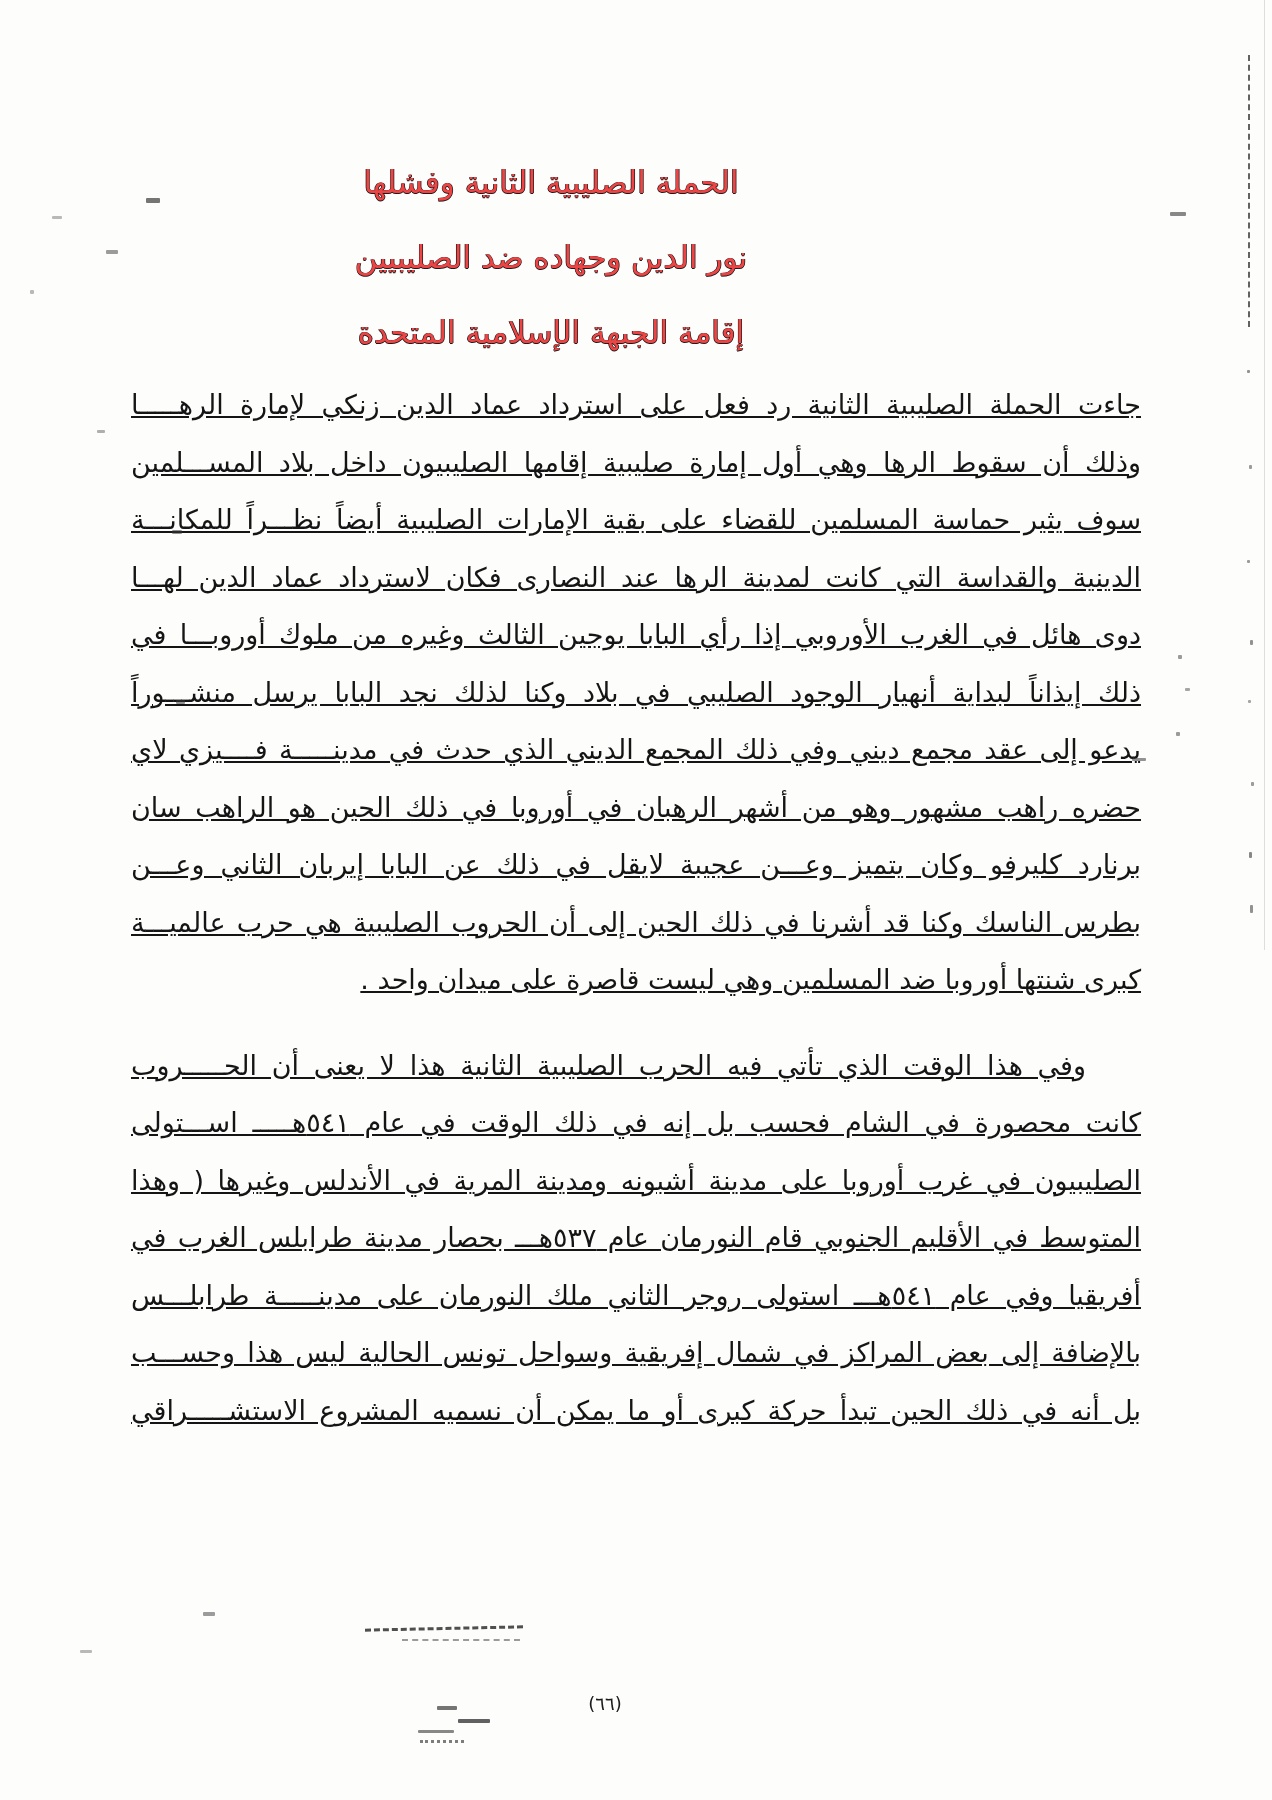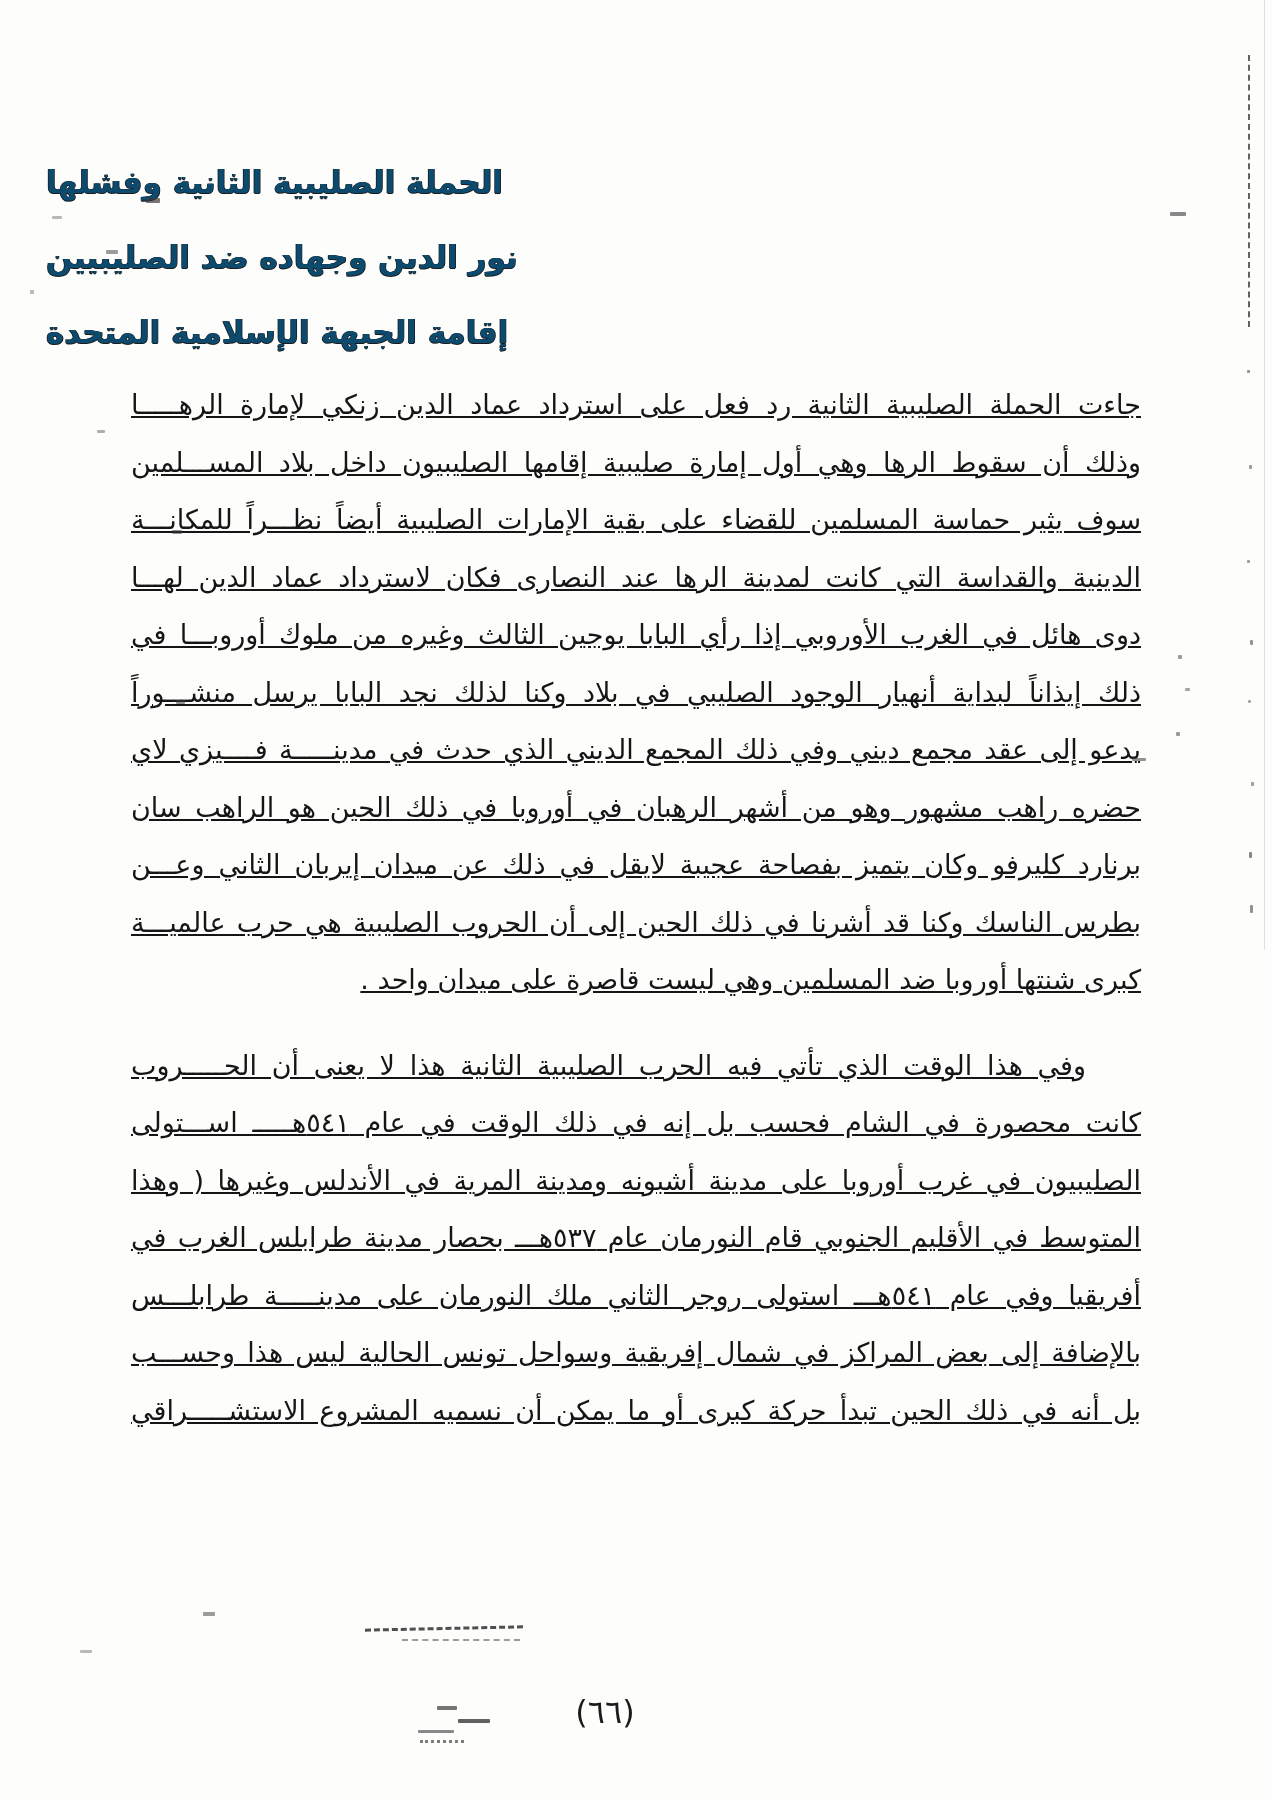--- a/index.html
+++ b/index.html
@@ -12,23 +12,23 @@
   .page{
     position:absolute;inset:0;
     background:#fdfdfc;
   }
   
   .headings{
     position:absolute;top:160px;left:131px;width:1010px;
     direction:rtl;
   }
   .heading{
-    text-align:left;
+    text-align:center;
     transform:translateX(-85px);
-    font-size:31px;font-weight:bold;color:#0c4a6e;
+    font-size:31px;font-weight:normal;color:#ef4444;
     height:75px;line-height:44px;
     text-shadow:0.7px 0 0 #1b1b1d,-0.7px 0 0 #1b1b1d,0 0.5px 0 #1b1b1d;
     letter-spacing:0.5px;
   }
   
   .body-text{
     position:absolute;top:376px;left:131px;width:1010px;
     direction:rtl;color:#151515;font-size:27px;
   }
   .para{margin:0;}
@@ -38,21 +38,21 @@
     text-align:justify;text-align-last:justify;
     white-space:normal;
     text-decoration:underline;
   }
   .line.short{text-align-last:right;}
   .line.indent{text-indent:55px;}
   
   .page-number{
     position:absolute;top:1693px;left:131px;width:1010px;
     text-align:center;transform:translateX(-31px);
-    font-size:32px;color:#1b1b1b;direction:rtl;
+    font-size:18px;color:#1b1b1b;direction:rtl;
     letter-spacing:2px;
   }
   
   .art{position:absolute;pointer-events:none;}
   .art-vdash{
     left:1248px;top:55px;height:272px;width:0;
     border-left:2px dashed rgba(45,45,45,0.75);
   }
   .art-edge{
     left:1264px;top:0;height:950px;width:1px;
@@ -83,21 +83,21 @@
   <div class="body-text">
     <div class="para">
       <div class="line">جاءت الحملة الصليبية الثانية رد فعل على استرداد عماد الدين زنكي لإمارة الرهـــــا</div>
       <div class="line">وذلك أن سقوط الرها وهي أول إمارة صليبية إقامها الصليبيون داخل بلاد المســـلمين</div>
       <div class="line">سوف يثير حماسة المسلمين للقضاء على بقية الإمارات الصليبية أيضاً نظـــراً للمكانـــة</div>
       <div class="line">الدينية والقداسة التي كانت لمدينة الرها عند النصارى فكان لاسترداد عماد الدين لهـــا</div>
       <div class="line">دوى هائل في الغرب الأوروبي إذا رأي البابا يوجين الثالث وغيره من ملوك أوروبـــا في</div>
       <div class="line">ذلك إيذاناً لبداية أنهيار الوجود الصليبي في بلاد وكنا لذلك نجد البابا يرسل منشـــوراً</div>
       <div class="line">يدعو إلى عقد مجمع ديني وفي ذلك المجمع الديني الذي حدث في مدينـــــة فــــيزي لاي</div>
       <div class="line">حضره راهب مشهور وهو من أشهر الرهبان في أوروبا في ذلك الحين هو الراهب سان</div>
-      <div class="line">برنارد كليرفو وكان يتميز بفصاحة عجيبة لايقل في ذلك عن ميدان إيربان الثاني وعـــن</div>
+      <div class="line">برنارد كليرفو وكان يتميز وعـــن عجيبة لايقل في ذلك عن البابا إيربان الثاني وعـــن</div>
       <div class="line">بطرس الناسك وكنا قد أشرنا في ذلك الحين إلى أن الحروب الصليبية هي حرب عالميـــة</div>
       <div class="line short">كبرى شنتها أوروبا ضد المسلمين وهي ليست قاصرة على ميدان واحد .</div>
     </div>
     <div class="para second">
       <div class="line indent">وفي هذا الوقت الذي تأتي فيه الحرب الصليبية الثانية هذا لا يعنى أن الحـــــروب</div>
       <div class="line">كانت محصورة  في الشام فحسب بل إنه في ذلك الوقت في عام ٥٤١هـــــ اســـتولى</div>
       <div class="line">الصليبيون في غرب أوروبا على مدينة أشبونه ومدينة المرية في الأندلس وغيرها ( وهذا</div>
       <div class="line">المتوسط في الأقليم الجنوبي قام النورمان عام ٥٣٧هـــ بحصار مدينة طرابلس الغرب في</div>
       <div class="line">أفريقيا وفي عام ٥٤١هـــ استولى روجر الثاني ملك النورمان على مدينـــــة طرابلـــس</div>
       <div class="line">بالإضافة إلى بعض المراكز في شمال إفريقية وسواحل تونس الحالية ليس هذا وحســـب</div>

